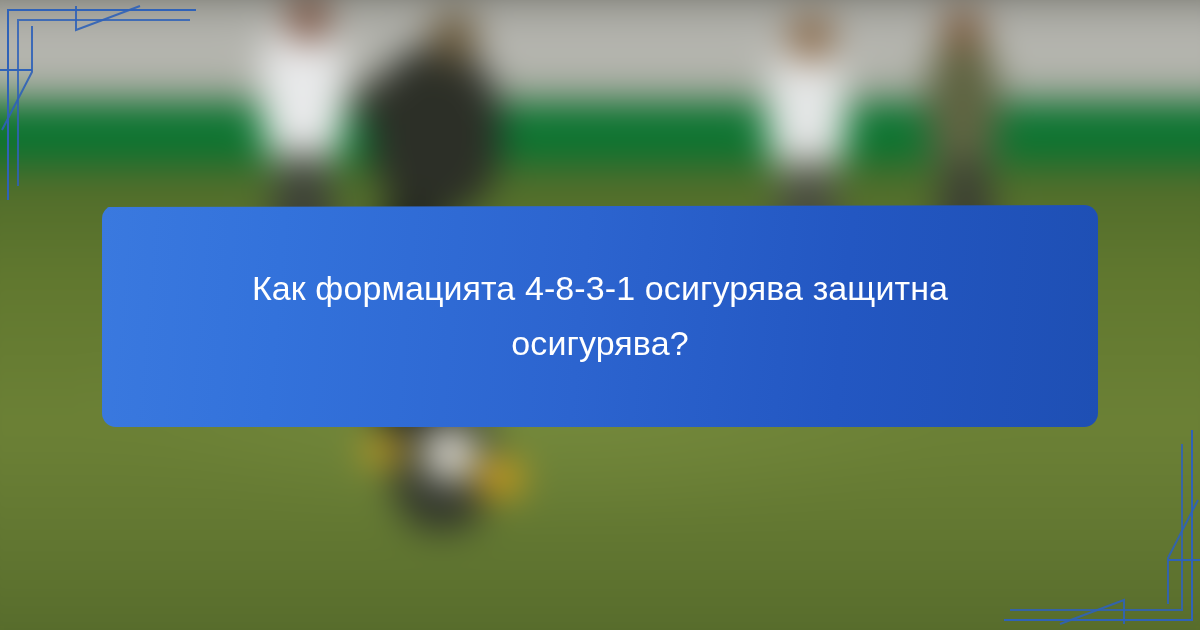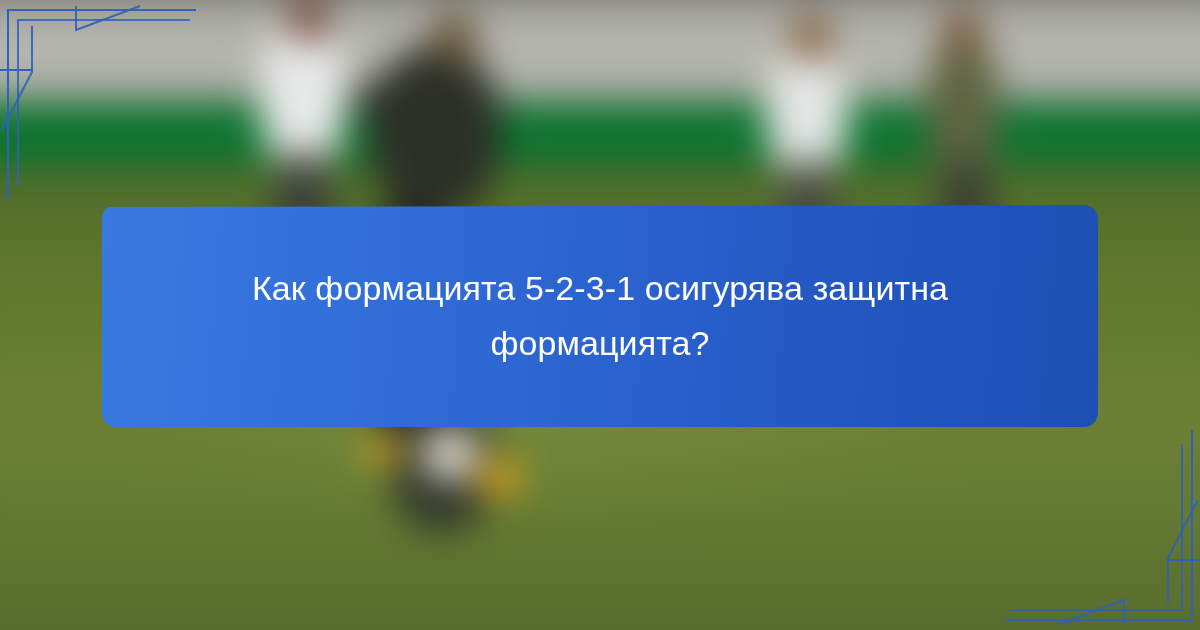--- a/index.html
+++ b/index.html
@@ -177,18 +177,18 @@
       <path d="M202 14 L202 180 L30 180" opacity=".85"></path>
       <path d="M144 194 L144 170 L80 194" opacity=".9"></path>
       <path d="M220 130 L188 130"></path>
       <path d="M218 70 L188 128 L188 174" opacity=".9"></path>
     </g>
   </svg>
 
   <div class="banner">
     <div class="banner-shape"></div>
     <div class="banner-text">
-      <span class="tline tline1">Как формацията 5-2-3-1 осигурява защитна</span>
-      <span class="tline tline2">формацията?</span>
+      <span class="tline tline1">Как формацията 4-8-3-1 осигурява защитна</span>
+      <span class="tline tline2">осигурява?</span>
     </div>
   </div>
 
 </div>
 
 </body></html>

